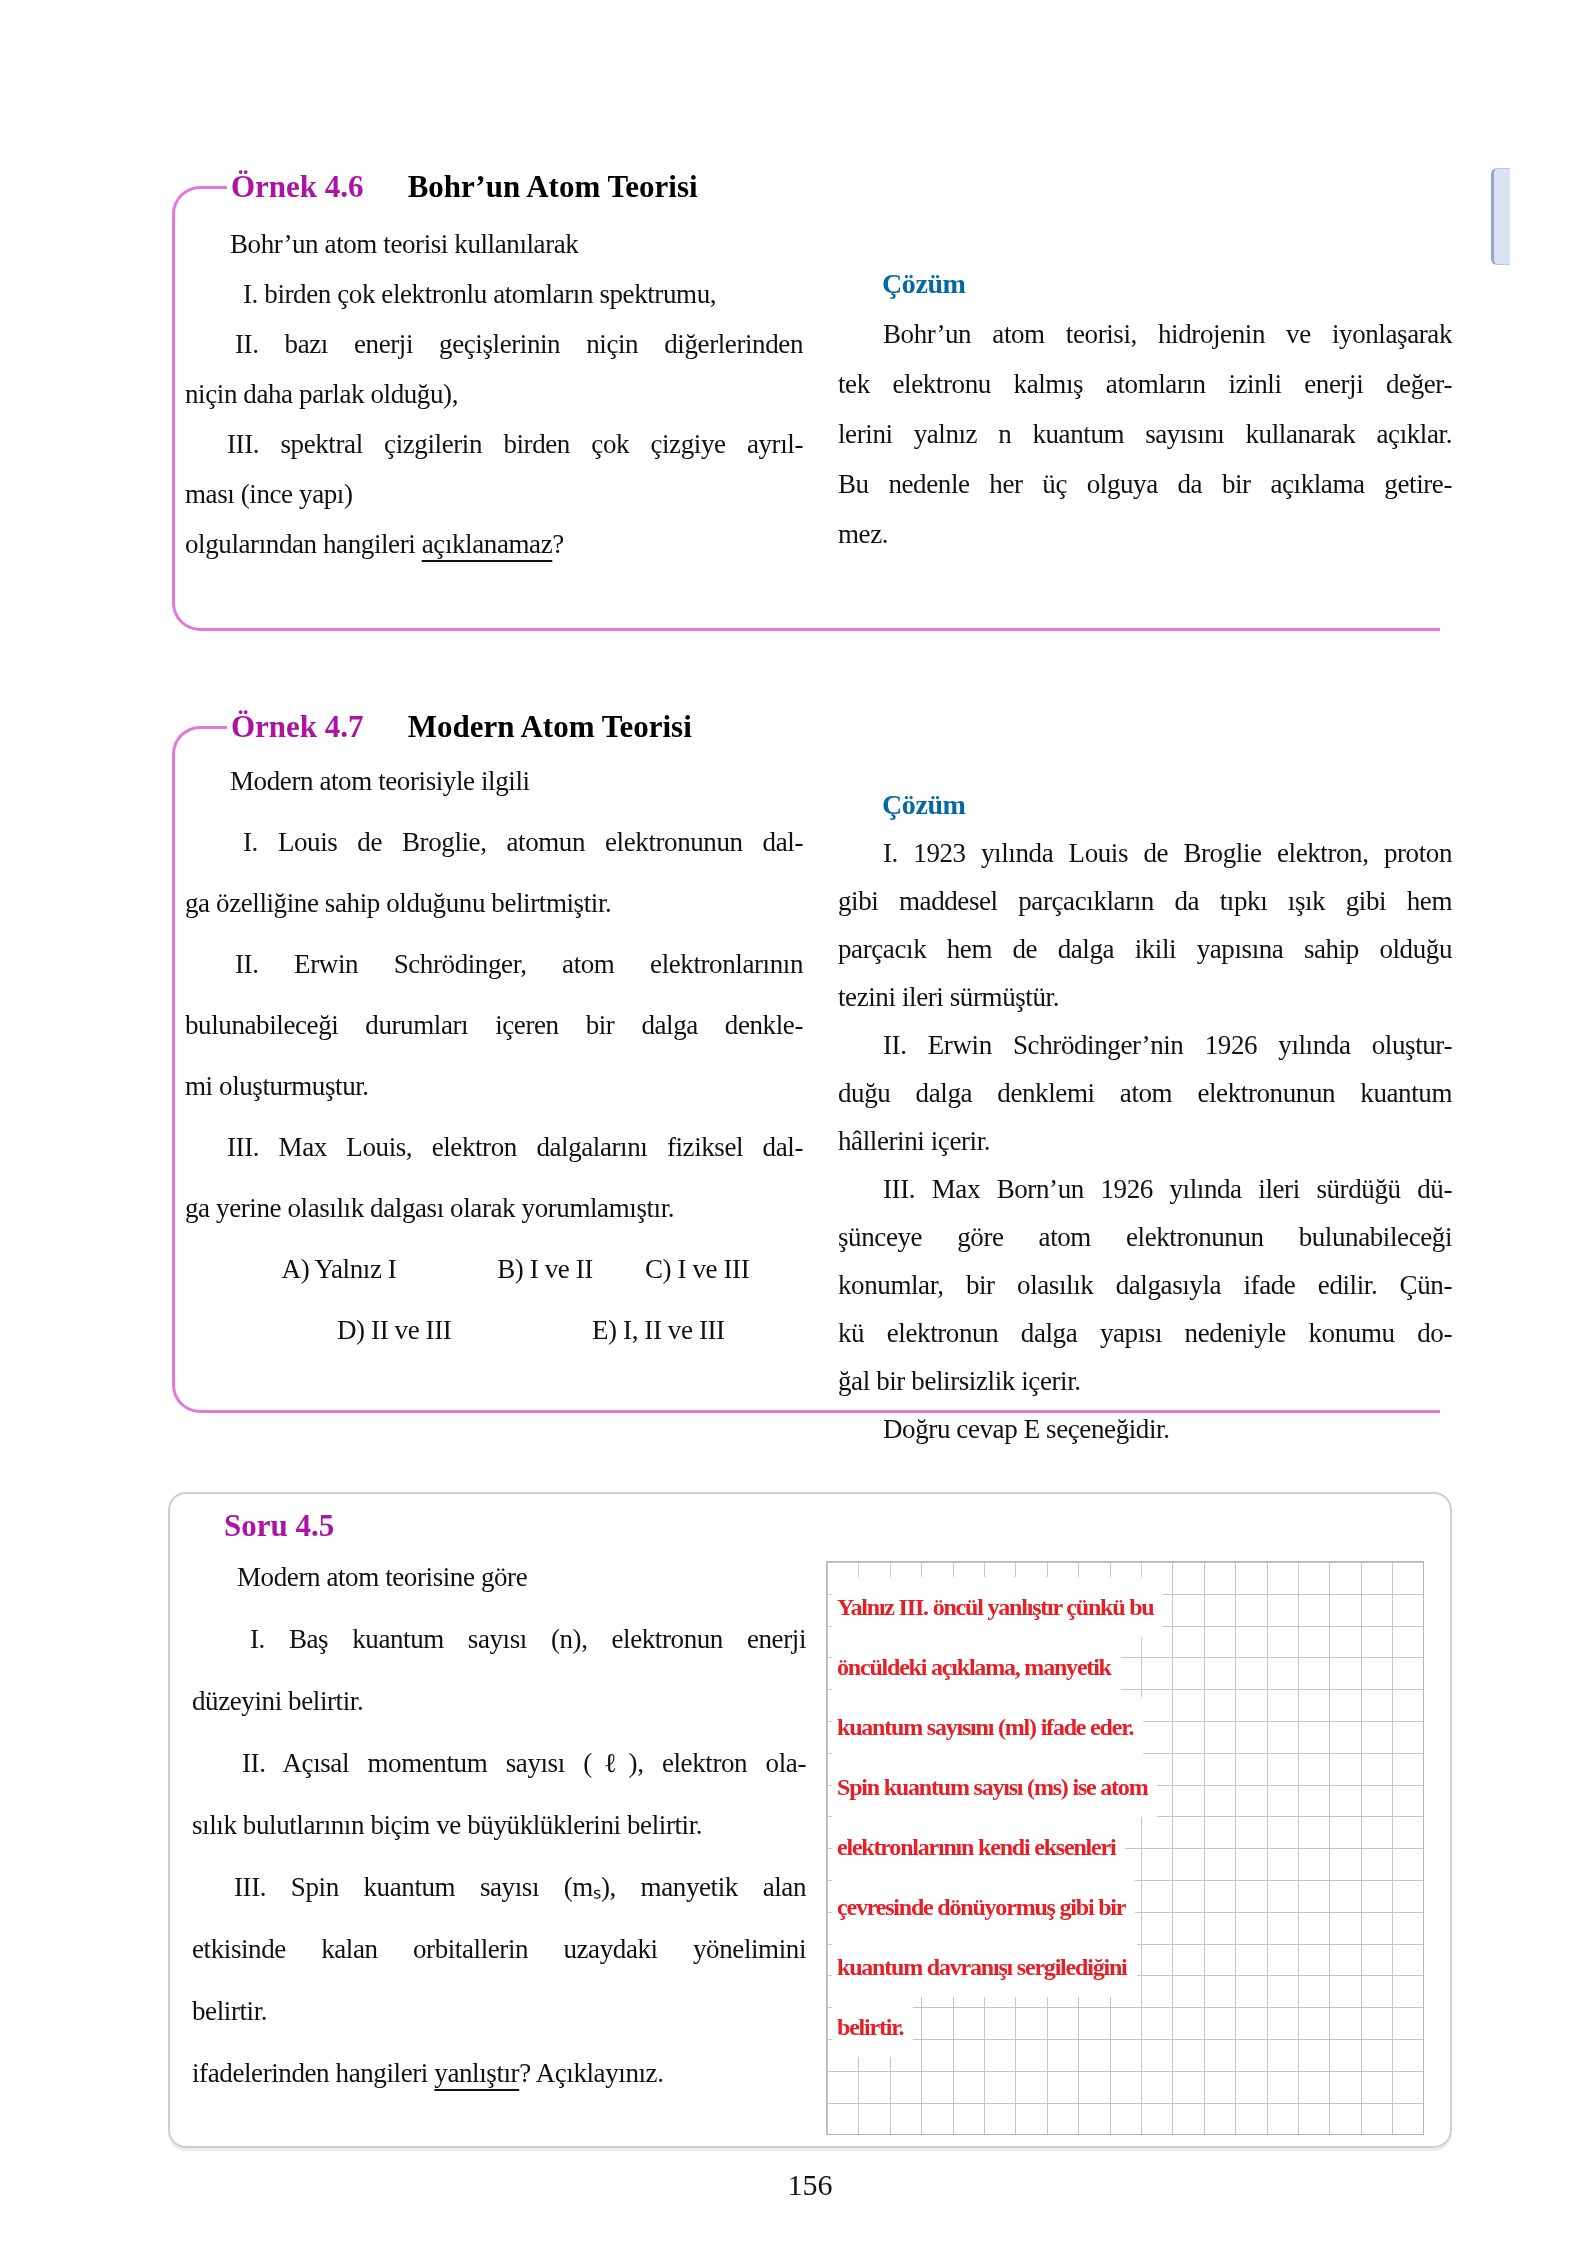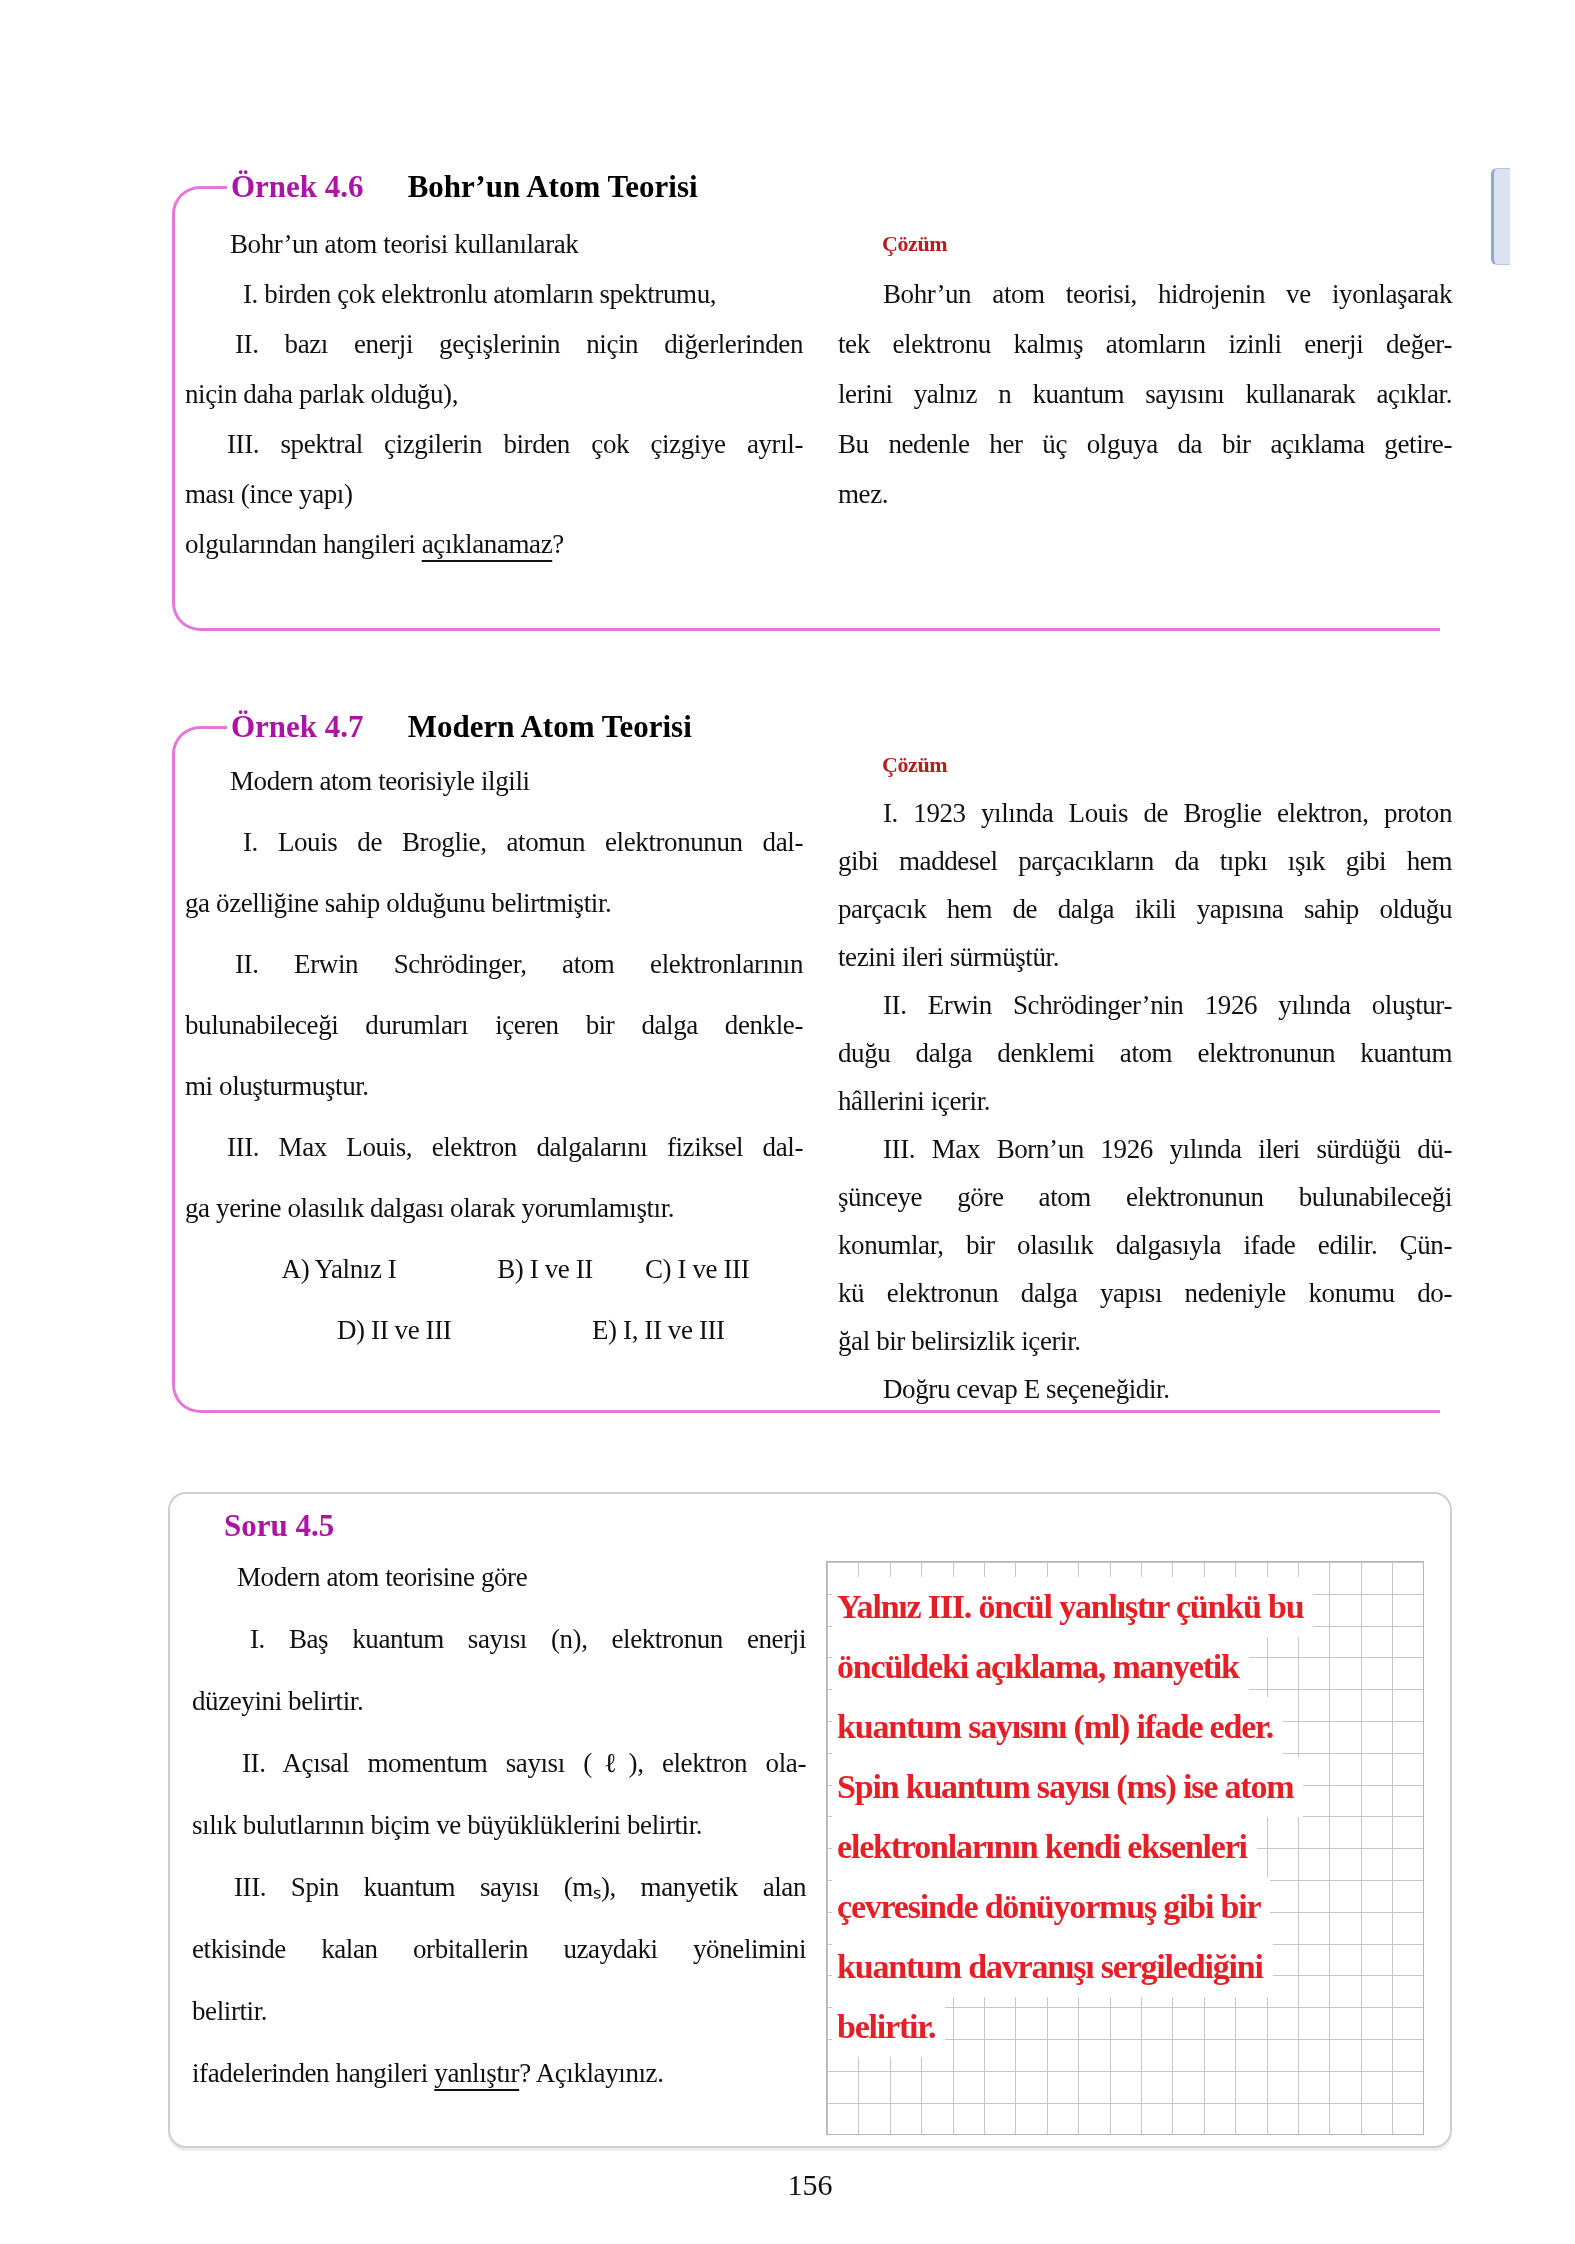--- a/index.html
+++ b/index.html
@@ -25,21 +25,21 @@
   .exbox-heading .ttl{font-weight:bold;font-size:31px;color:#000;margin-left:44px;}
   .col{position:absolute;box-sizing:border-box;font-size:27px;letter-spacing:-0.4px;}
   .ln{text-align:left;}
   .jl{text-align:justify;text-align-last:justify;}
   .para{margin:0;}
   
   .items .para:nth-child(1) .ln:first-child{text-indent:58px;}
   .items .para:nth-child(2) .ln:first-child{text-indent:50px;}
   .items .para:nth-child(3) .ln:first-child{text-indent:42px;}
   .indent .ln:first-child{text-indent:45px;}
-  .cozum{font-weight:bold;font-size:22px;color:#b91c1c;margin-left:44px;}
+  .cozum{font-weight:bold;font-size:28px;color:#0369a1;margin-left:44px;margin-top:40px;}
   .u{text-decoration:underline;text-underline-offset:7px;}
   
   .b1 .col{line-height:50px;}
   
   .b2 .col-l{line-height:61px;}
   .b2 .col-r{line-height:48px;}
   .optrow{display:flex;white-space:nowrap;}
   .optrow1{padding-left:48px;text-align:center;}
   .optrow1 .opt:nth-child(1){width:212px;}
   .optrow1 .opt:nth-child(2){width:200px;}
@@ -58,21 +58,21 @@
     position:absolute;left:656px;top:67px;width:598px;height:574px;
     background-color:#fff;
     background-image:
       repeating-linear-gradient(to bottom,#c6c6c6 0 1px,transparent 1px 31.8px),
       repeating-linear-gradient(to right,#c6c6c6 0 1px,transparent 1px 31.4px);
     border:1px solid #b5b5b5;box-sizing:border-box;
   }
   .answer{position:absolute;left:5px;top:15px;}
   .answer .ln{
     display:table;background:#fff;white-space:nowrap;
-    font-weight:bold;font-size:34px;letter-spacing:-1.2px;
+    font-weight:bold;font-size:24px;letter-spacing:-1.2px;
     line-height:60px;color:#e61e25;padding:0 10px 0 5px;
     text-align:left;text-align-last:left;
   }
   
   .pageno{position:absolute;left:168px;top:2168px;width:1284px;text-align:center;
     font-size:30px;color:#111;}
 </style>
 </head>
 <body>
 

